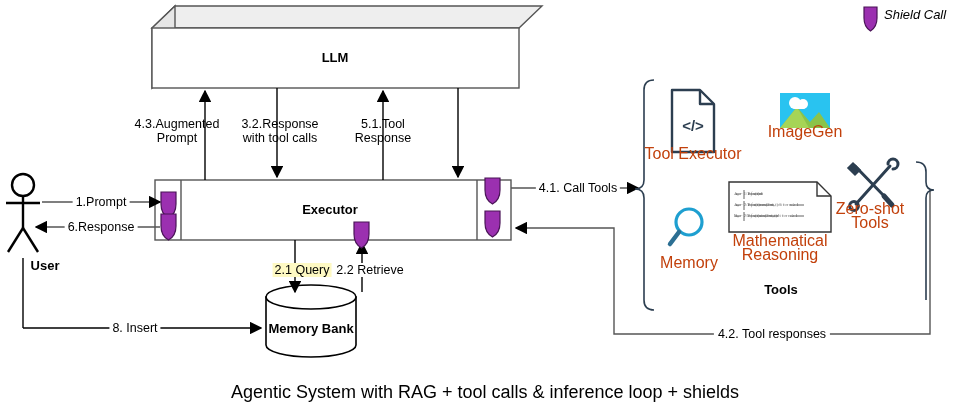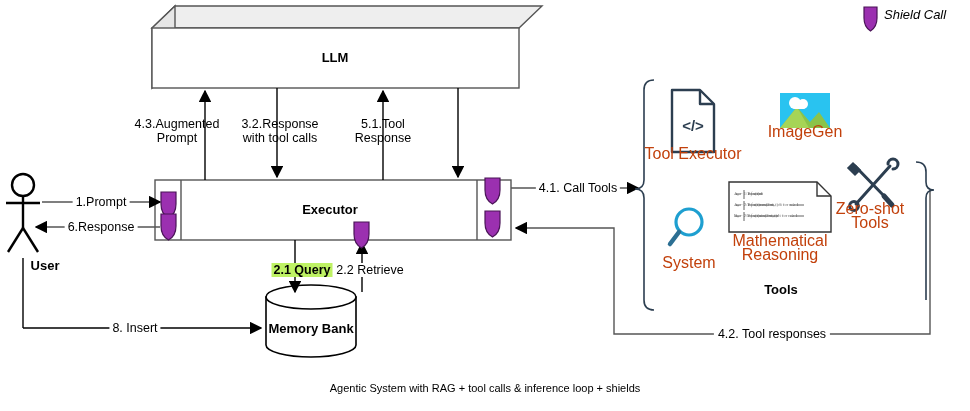--- a/index.html
+++ b/index.html
@@ -5,21 +5,21 @@
   html,body{margin:0;padding:0;background:#ffffff;}
   body{width:970px;height:411px;font-family:"Liberation Sans",sans-serif;color:#000;overflow:hidden;}
   #stage{position:relative;width:970px;height:411px;}
   .lbl{position:absolute;font-size:12.5px;line-height:14px;color:#000;white-space:nowrap;}
   .lbl.c{transform:translateX(-50%);text-align:center;}
   .lbl.wrap{white-space:normal;width:96px;}
   .bold{font-weight:bold;}
   svg{position:absolute;left:0;top:0;overflow:visible;}
   .box-text{position:absolute;font-weight:bold;font-size:13px;transform:translate(-50%,-50%);}
   .icon-lbl{position:absolute;transform:translateX(-50%);text-align:center;font-size:16px;line-height:14px;color:#c2410c;}
-  .caption{position:absolute;left:485px;top:382px;transform:translateX(-50%);font-size:11px;color:#000;white-space:nowrap;}
+  .caption{position:absolute;left:485px;top:382px;transform:translateX(-50%);font-size:18px;color:#000;white-space:nowrap;}
 </style>
 </head>
 <body>
 
 <div id="stage">
 
   <svg width="970" height="411">
     <defs>
       <marker id="ah-blk" markerWidth="9" markerHeight="9" refX="8" refY="4.5" orient="auto">
         <path d="M0,0 L9,4.5 L0,9 z" fill="#000"></path>
@@ -176,31 +176,31 @@
   <div class="box-text" style="left:311px;top:328px;text-align:center;">Memory Bank</div>
   <div class="lbl c bold" style="left:23px;top:259px;font-size:13px;margin-left:22px;">User</div>
 
   <div class="lbl c wrap" style="left:177px;top:117px;">4.3.Augmented Prompt</div>
   <div class="lbl c wrap" style="left:280px;top:117px;">3.2.Response with tool calls</div>
   <div class="lbl c wrap" style="left:383px;top:117px;">5.1.Tool Response</div>
 
   <div class="lbl c" style="left:101px;top:195px;background:#fff;padding:0 3px;">1.Prompt</div>
   <div class="lbl c" style="left:101px;top:220px;background:#fff;padding:0 3px;">6.Response</div>
 
-  <div class="lbl c" style="left:302px;top:263px;background:#bef264;padding:0 2px;font-weight:bold;">2.1 Query</div>
+  <div class="lbl c" style="left:302px;top:263px;background:#fef9c3;padding:0 2px;">2.1 Query</div>
   <div class="lbl c" style="left:370px;top:263px;background:#fff;padding:0 2px;">2.2 Retrieve</div>
 
   <div class="lbl c" style="left:135px;top:321px;background:#fff;padding:0 3px;">8. Insert</div>
 
   <div class="lbl c" style="left:578px;top:181px;background:#fff;padding:0 3px;">4.1. Call Tools</div>
   <div class="lbl c" style="left:772px;top:327px;background:#fff;padding:0 4px;">4.2. Tool responses</div>
 
   <div class="icon-lbl" style="left:693px;top:147px;">Tool Executor</div>
   <div class="icon-lbl" style="left:805px;top:125px;">ImageGen</div>
-  <div class="icon-lbl" style="left:689px;top:256px;">System</div>
+  <div class="icon-lbl" style="left:689px;top:256px;">Memory</div>
   <div class="icon-lbl" style="left:870px;top:202px;width:80px;white-space:normal;">Zero-shot Tools</div>
   <div class="icon-lbl" style="left:780px;top:234px;width:106px;white-space:normal;">Mathematical Reasoning</div>
 
   <div class="lbl c bold" style="left:781px;top:283px;font-size:13px;">Tools</div>
 
   <div class="lbl" style="left:884px;top:8px;font-size:13px;font-style:italic;">Shield Call</div>
 
   <div class="caption">Agentic System with RAG + tool calls &amp; inference loop + shields</div>
 </div>
 

